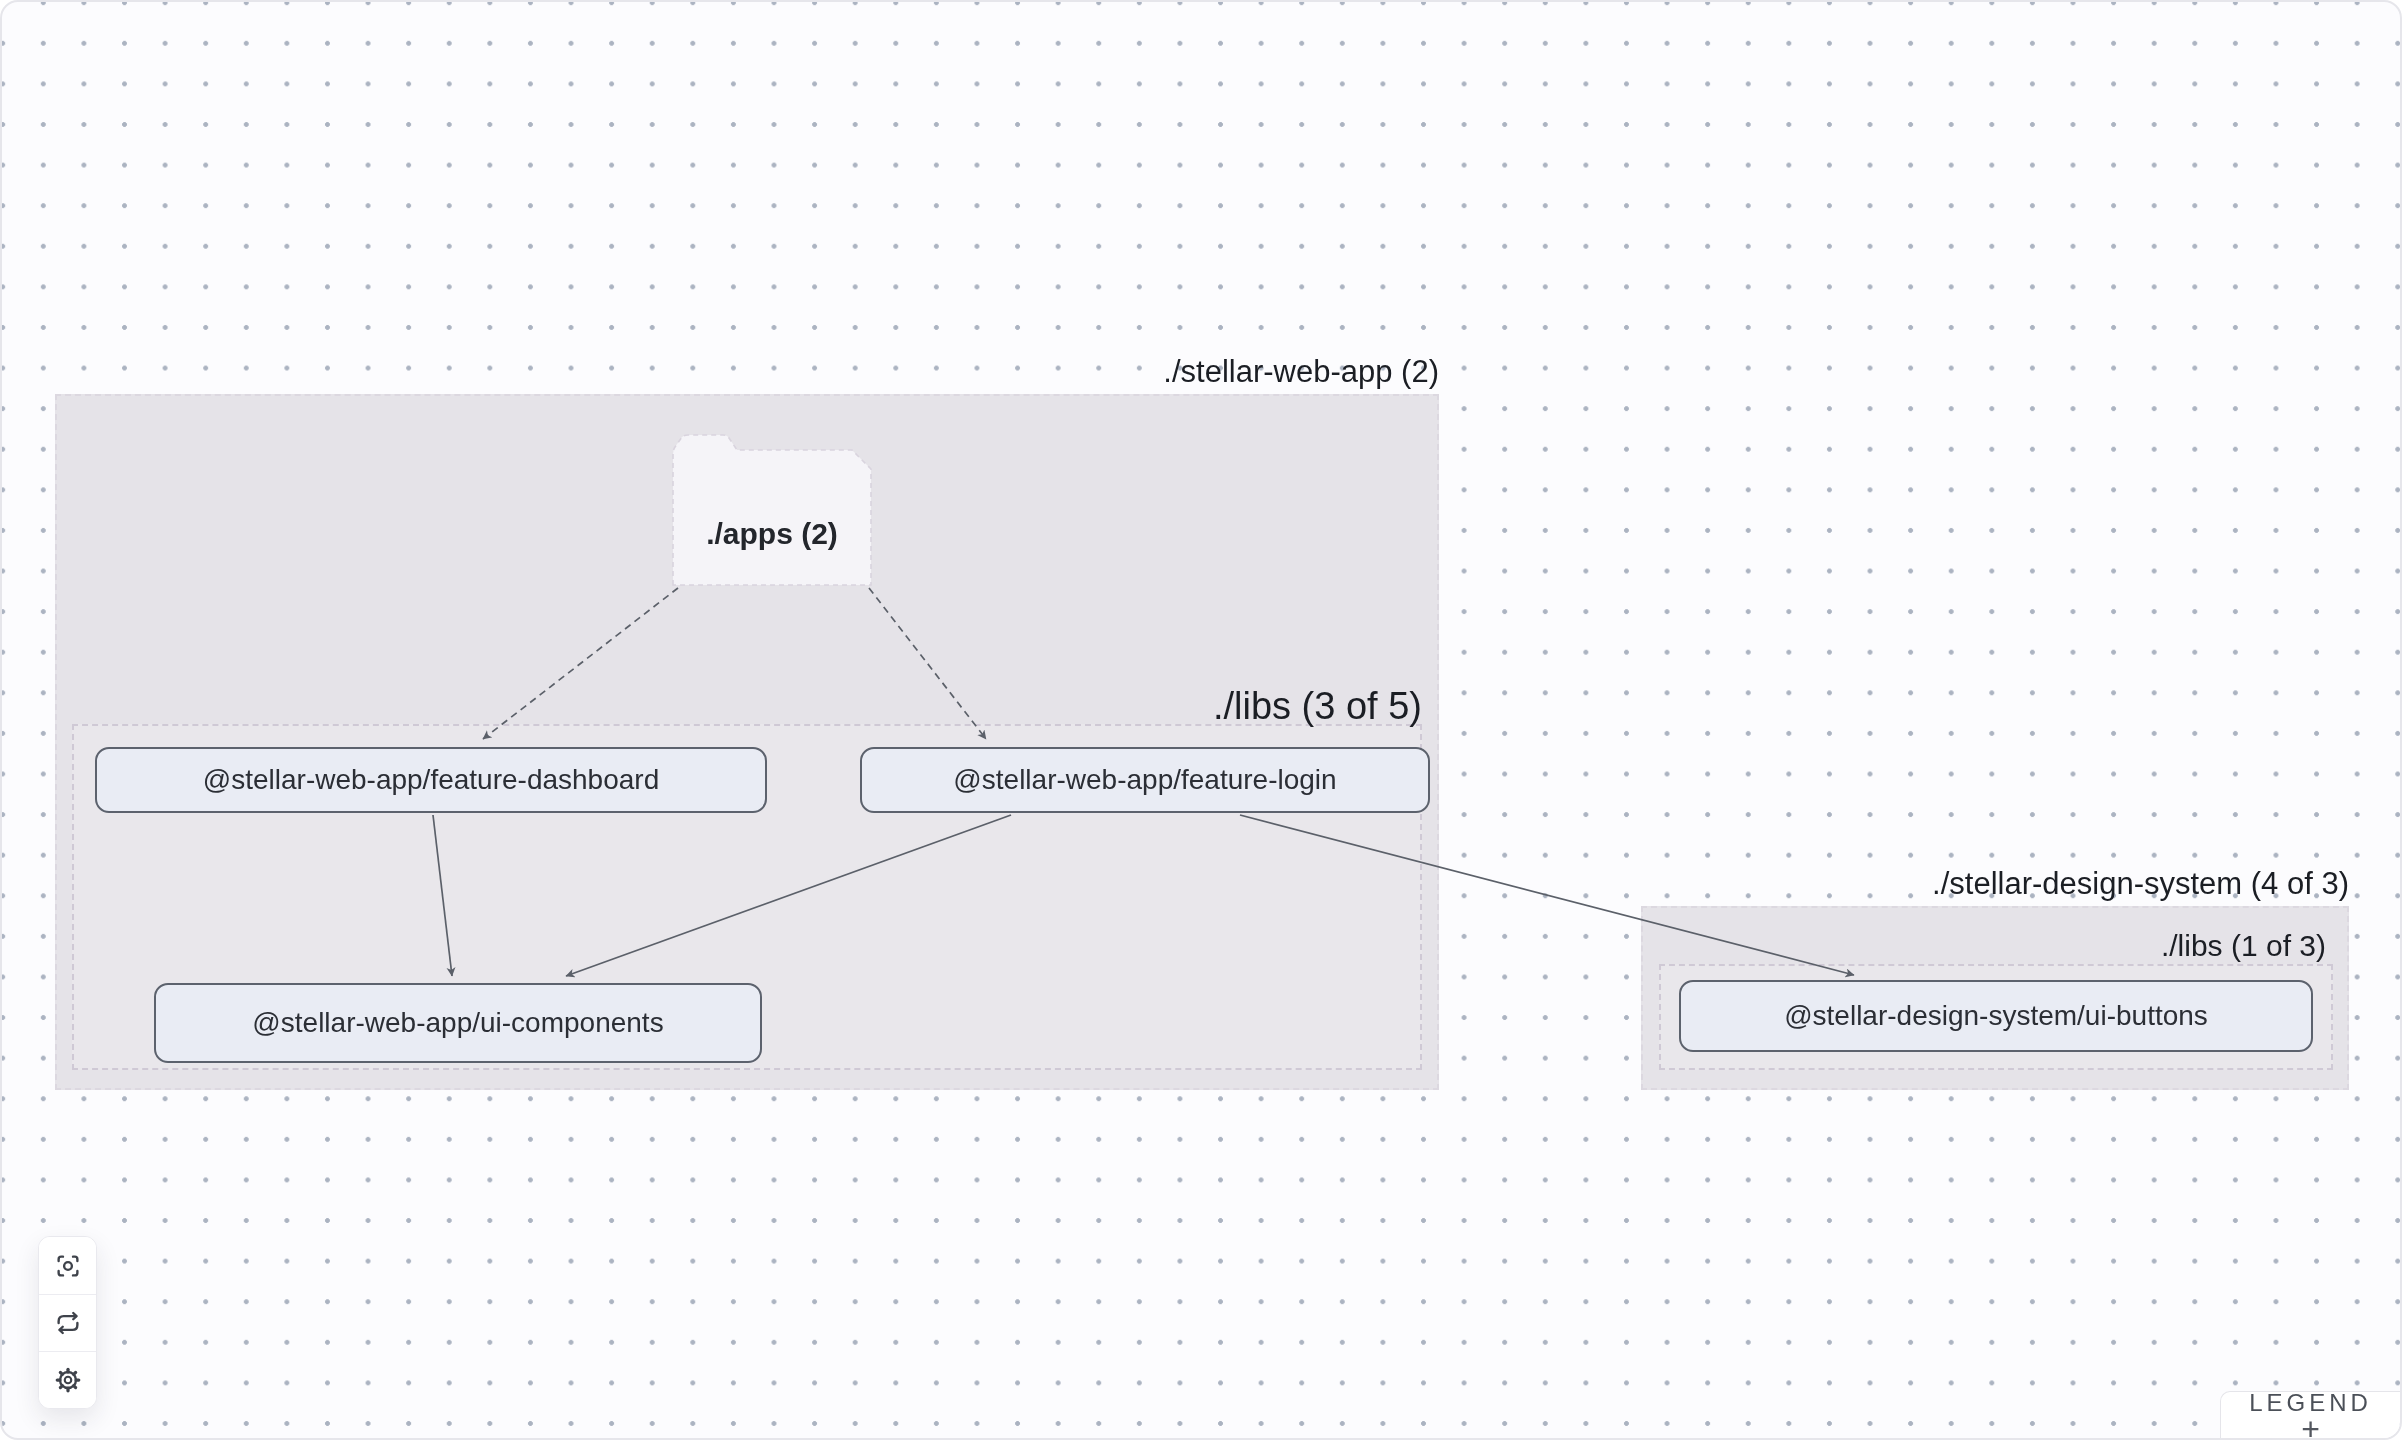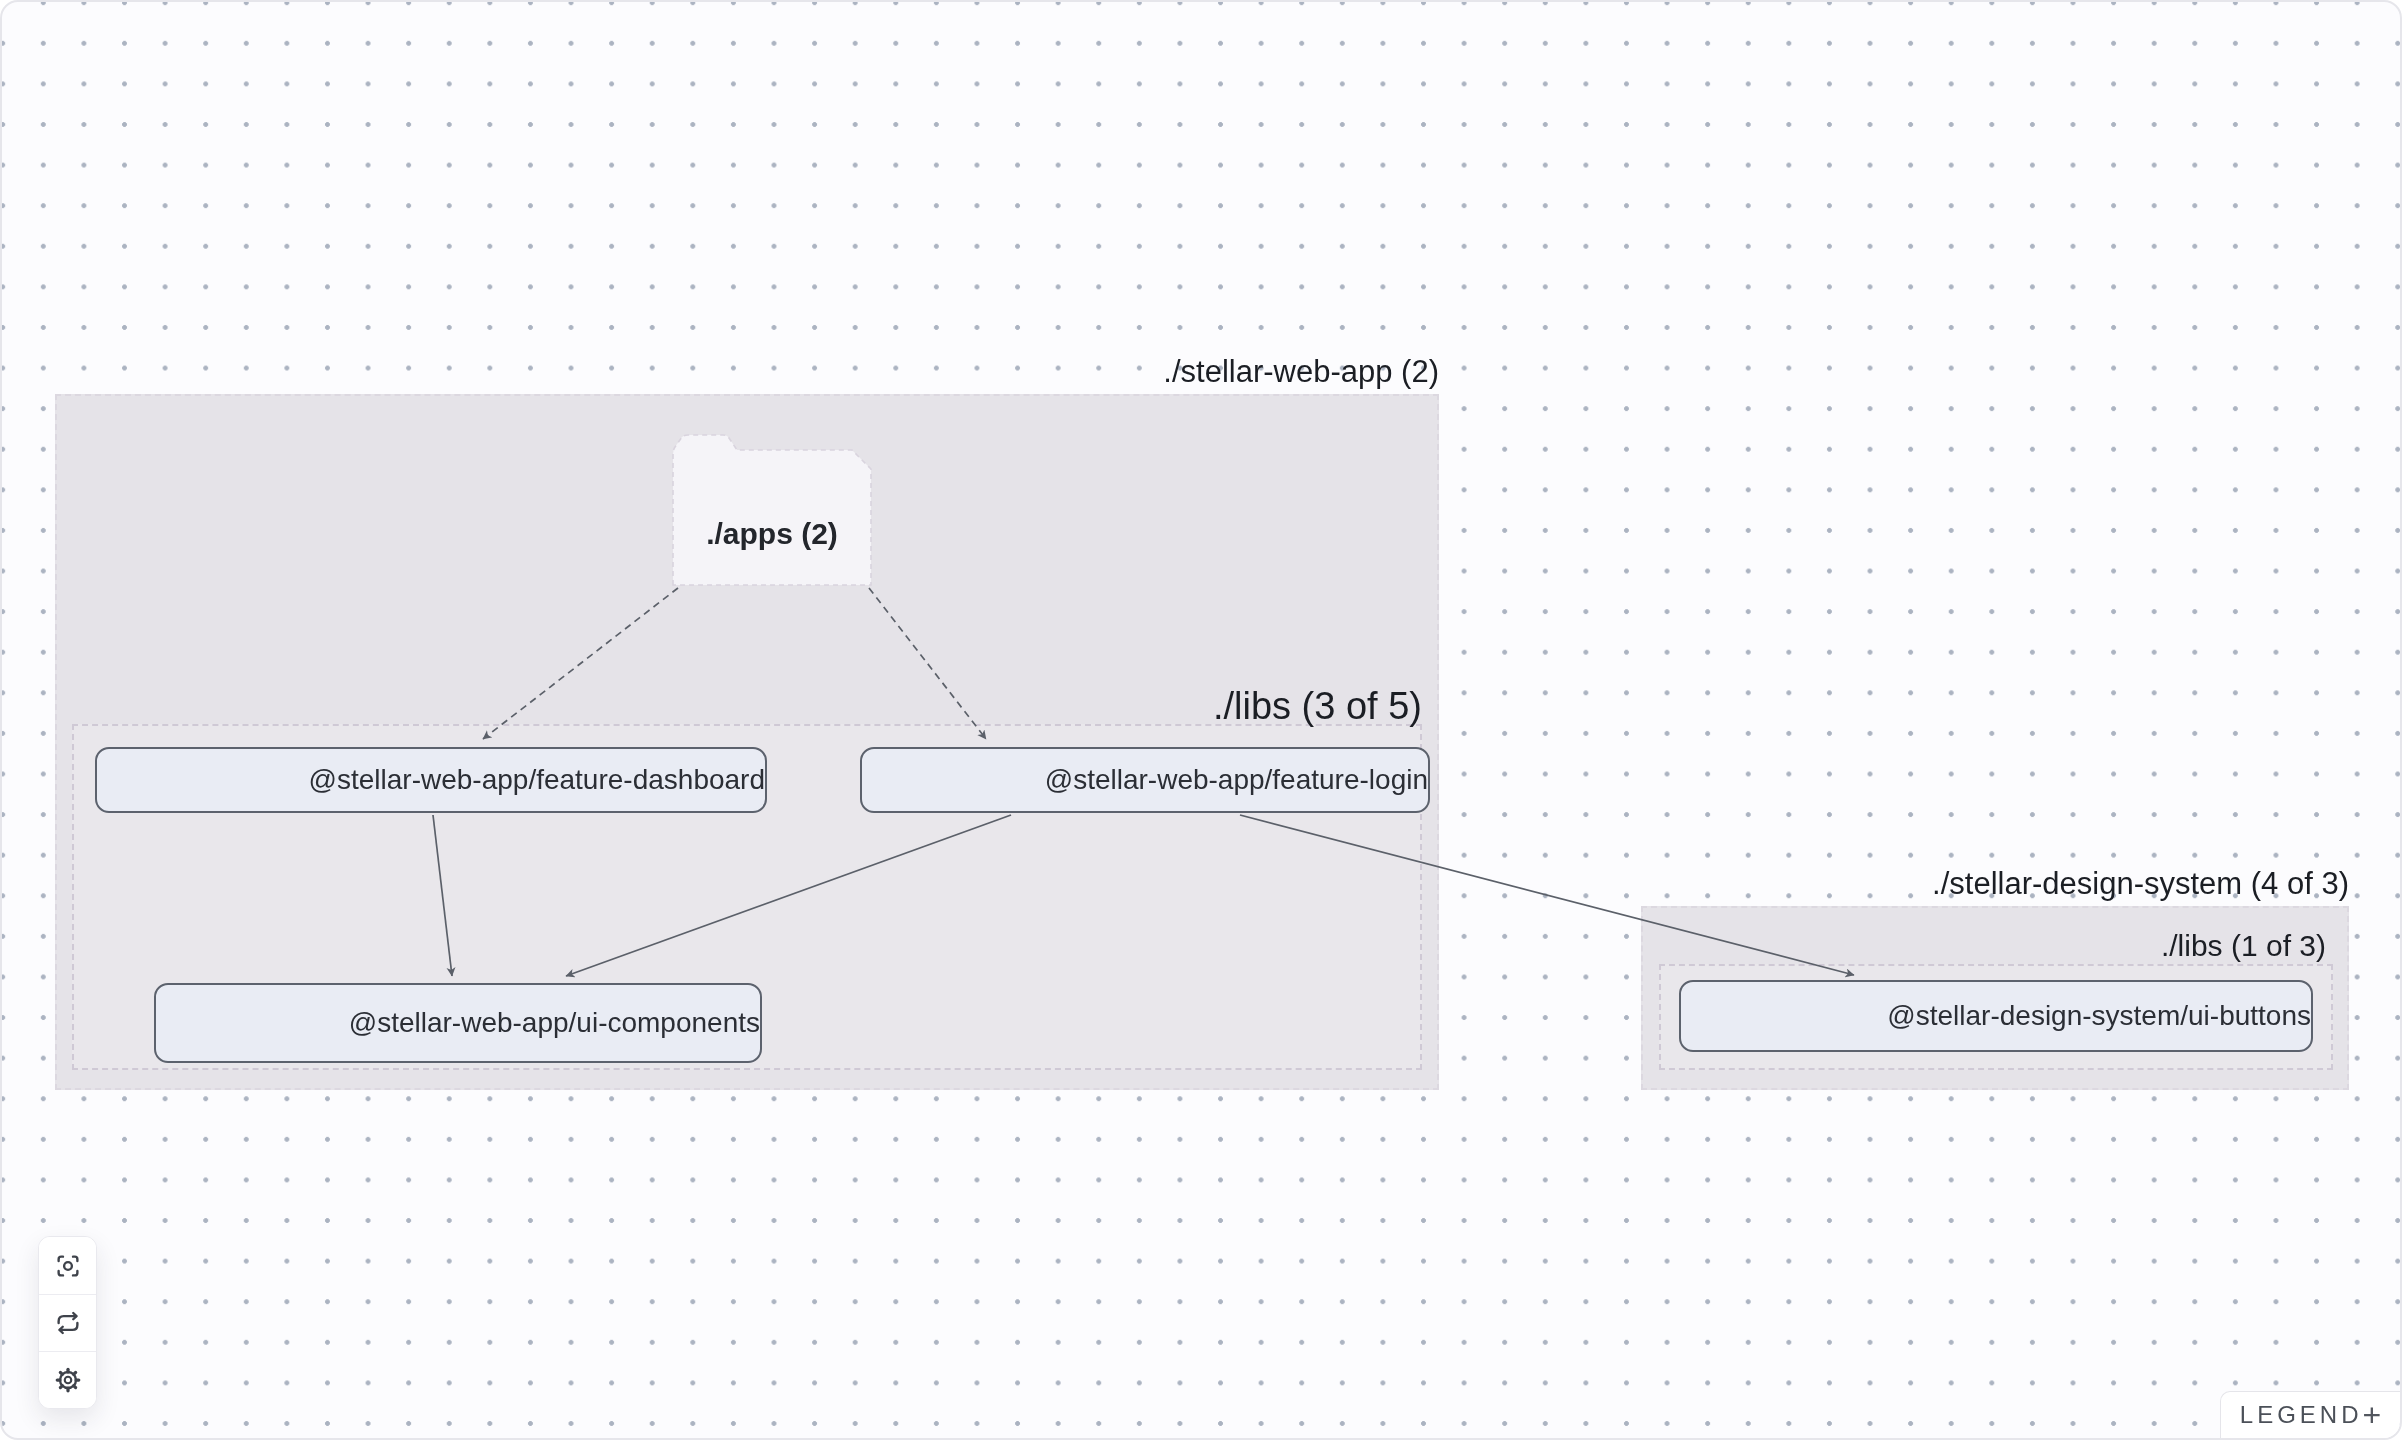--- a/index.html
+++ b/index.html
@@ -60,21 +60,21 @@
     display:flex;align-items:center;justify-content:center;
     font-size:30px;color:#23262c;white-space:nowrap;
   }
   
   .node{
     position:absolute;
     box-sizing:border-box;
     background:#e9ecf4;
     border:2px solid #5c626d;
     border-radius:14px;
-    display:flex;align-items:center;justify-content:flex-end;
+    display:flex;align-items:center;justify-content:center;
     font-size:28px;color:#2b2e35;
     white-space:nowrap;
   }
   .node-feature-dashboard{left:93px;top:745px;width:672px;height:66px;}
   .node-feature-login{left:826px;top:745px;width:570px;height:66px;margin-left:32px;}
   .node-ui-components{left:152px;top:981px;width:608px;height:80px;}
   .node-ui-buttons{left:1677px;top:978px;width:634px;height:72px;}
   
   .edges{position:absolute;left:0;top:0;width:2402px;height:1440px;pointer-events:none;}
   .edges path.edge{pointer-events:stroke;}
@@ -97,20 +97,21 @@
   
   .legend{
     position:absolute;left:2218px;top:1389px;right:0;bottom:0;
     background:#ffffff;
     border:1px solid #e5e5ea;
     border-right:none;border-bottom:none;
     border-top-left-radius:10px;
     display:flex;align-items:center;justify-content:center;
     color:#4b5058;
     cursor:pointer;
+    flex-direction:column;
   }
   .legend-label{font-size:24px;letter-spacing:4px;}
   .legend-plus{font-size:32px;font-weight:300;line-height:24px;color:#53575f;}
 </style>
 </head>
 <body>
 
 <div class="dot-grid"></div>
 
 <div class="group group-webapp"></div>

